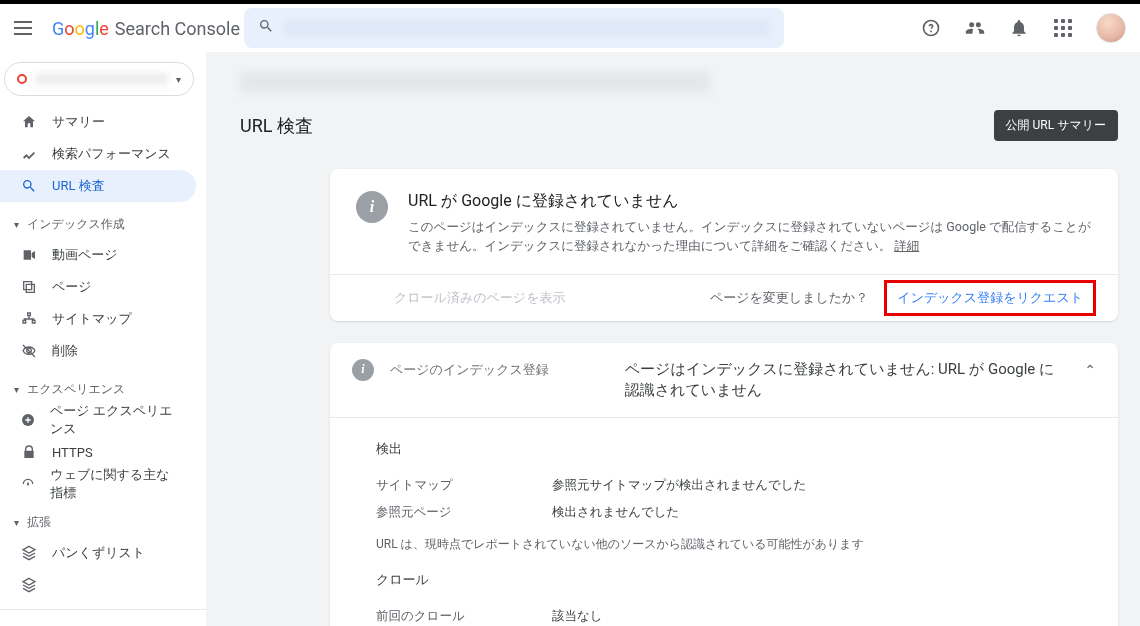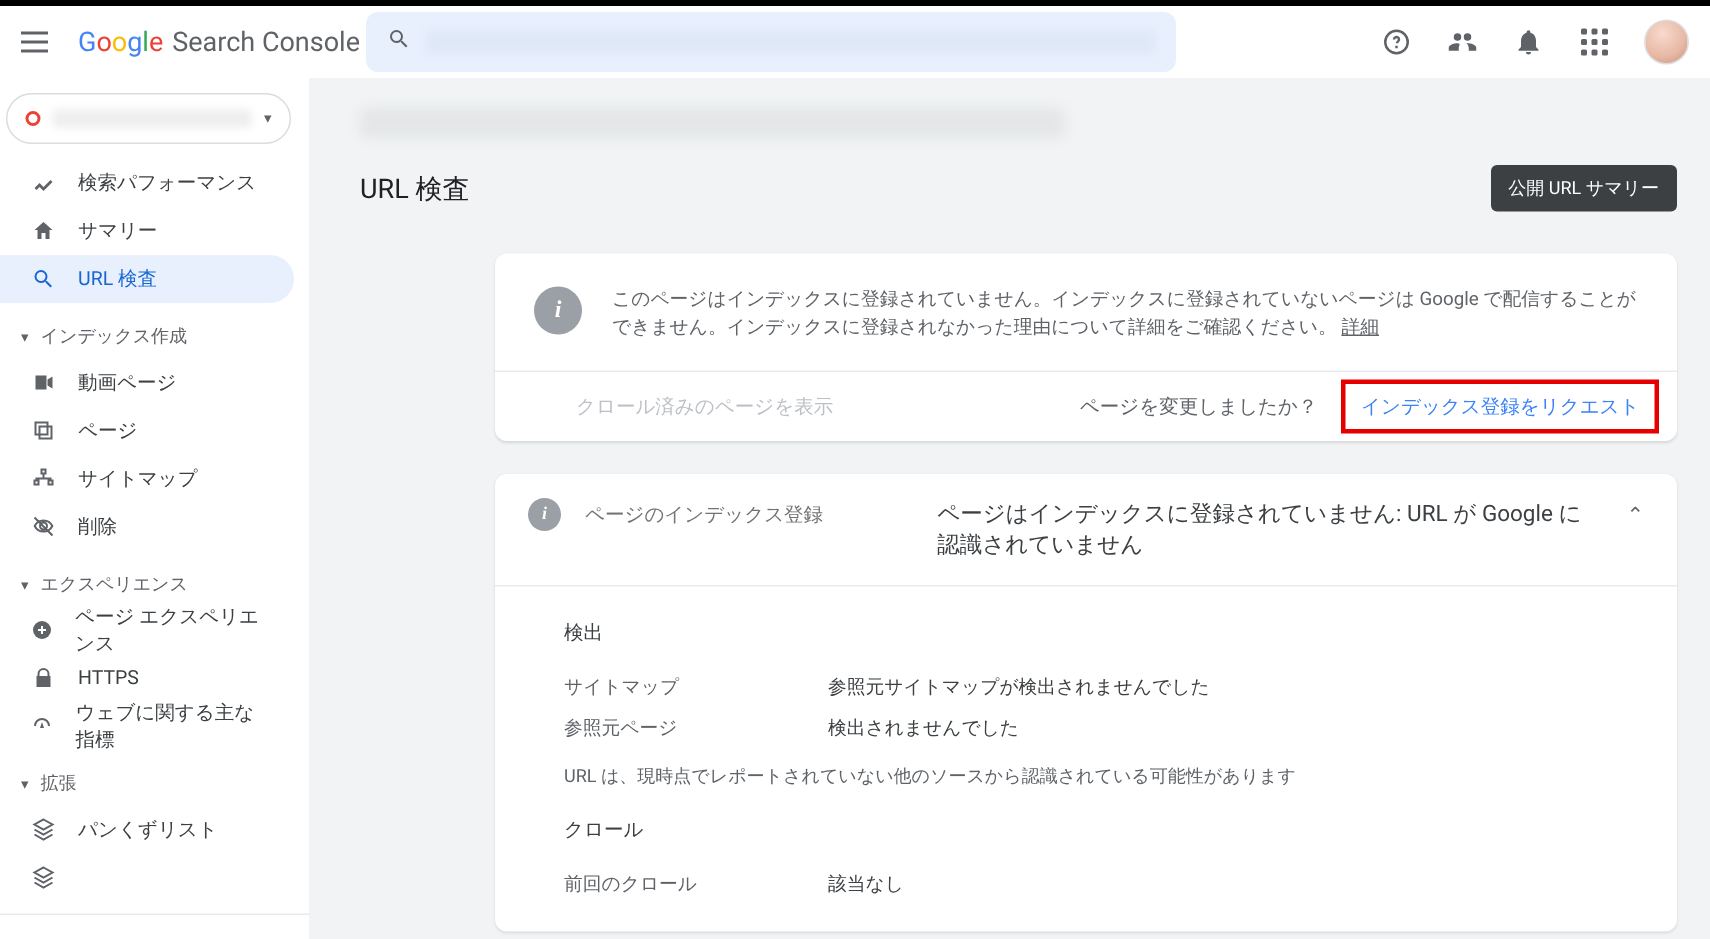--- a/index.html
+++ b/index.html
@@ -39,21 +39,21 @@
   .page-header-row { display:flex; align-items:center; justify-content:space-between; margin-bottom:28px;}
   .page-title { font-size:18px; color:#202124; font-weight:400;}
   .test-btn { background:#3c4043; color:#fff; font-size:12px; padding:7px 12px; border-radius:4px; cursor:pointer;}
 
   .card { background:#fff; border-radius:8px; box-shadow:0 1px 2px rgba(60,64,67,.15); margin:0 0 22px 90px;}
   .card-pad { padding:22px 26px 18px 26px; display:flex; gap:20px; align-items:flex-start;}
   .info-circle { width:32px; height:32px; min-width:32px; border-radius:50%; background:#9aa0a6; color:#fff; display:flex; align-items:center; justify-content:center; font-family:Georgia,serif; font-style:italic; font-weight:bold; font-size:16px;}
   .status-title { font-size:16px; color:#202124; margin-bottom:6px;}
   .status-desc { font-size:12.5px; color:#5f6368; line-height:1.5;}
   .status-desc a { color:#5f6368; text-decoration:underline;}
-  .card-actions { border-top:1px solid #e8eaed; padding:14px 18px; display:flex; align-items:center; gap:22px; font-size:13px;}
+  .card-actions { border-top:1px solid #e8eaed; padding:14px 28px; display:flex; align-items:center; gap:22px; font-size:13px;}
   .action-disabled { color:#bdc1c6; margin-left:36px;}
   .action-spacer { flex:1;}
   .action-secondary { color:#5f6368;}
   .action-primary { color:#3b82f6; cursor:pointer;}
   .red-box { border:3px solid #e60000; padding:6px 10px; margin:-10px -6px;}
 
   .card2 { background:#fff; border-radius:8px; box-shadow:0 1px 2px rgba(60,64,67,.15); margin:0 0 22px 90px;}
   .card2-header { padding:16px 22px; display:flex; align-items:flex-start; gap:16px;}
   .small-info { width:22px; height:22px; min-width:22px; border-radius:50%; background:#9aa0a6; color:#fff; display:flex; align-items:center; justify-content:center; font-family:Georgia,serif; font-style:italic; font-weight:bold; font-size:12px;}
   .card2-title { font-size:13px; color:#737373; white-space:nowrap; padding-top:2px;}
@@ -129,32 +129,32 @@
   <div class="sidebar">
     <div class="prop-selector">
       <div class="prop-dot"></div>
       <div class="prop-blur"></div>
       <div class="prop-chev">▾</div>
     </div>
 
     <div class="nav-item">
       <span class="nicon">
           <svg width="16" height="16" viewBox="0 0 24 24">
+            <path d="M12 3l9 8h-3v9h-4v-6H10v6H6v-9H3z"></path>
+          </svg>
+        </span>
+      <span>サマリー</span>
+    </div>
+    <div class="nav-item">
+      <span class="nicon">
+          <svg width="16" height="16" viewBox="0 0 24 24">
             <path d="M3 17l5-5 4 4 7-7 2 2-9 9-4-4-3 3z"></path>
           </svg>
         </span>
       <span>検索パフォーマンス</span>
-    </div>
-    <div class="nav-item">
-      <span class="nicon">
-          <svg width="16" height="16" viewBox="0 0 24 24">
-            <path d="M12 3l9 8h-3v9h-4v-6H10v6H6v-9H3z"></path>
-          </svg>
-        </span>
-      <span>サマリー</span>
     </div>
     <div class="nav-item active">
       <span class="nicon">
           <svg width="16" height="16" viewBox="0 0 24 24">
             <path d="M15.5 14h-.79l-.28-.27A6.471 6.471 0 0016 9.5 6.5 6.5 0 109.5 16a6.471 6.471 0 004.23-1.57l.27.28v.79L19 20.49 20.49 19 15.5 14zM9.5 14A4.5 4.5 0 119.5 5a4.5 4.5 0 010 9z"></path>
           </svg>
         </span>
       <span>URL 検査</span>
     </div>
 
@@ -255,20 +255,21 @@
 
       <div class="page-header-row">
         <div class="page-title">URL 検査</div>
         <div class="test-btn">公開 URL サマリー</div>
       </div>
 
       <div class="card">
         <div class="card-pad">
           <div class="info-circle">i</div>
           <div>
+            <div class="status-title">URL が Google に登録されていません</div>
             <div class="status-desc">
               <span>このページはインデックスに登録されていません。インデックスに登録されていないページは Google で配信することができません。インデックスに登録されなかった理由について詳細をご確認ください。</span>
               <a>詳細</a>
             </div>
           </div>
         </div>
         <div class="card-actions">
           <span class="action-disabled">クロール済みのページを表示</span>
           <span class="action-spacer"></span>
           <span class="action-secondary">ページを変更しましたか？</span>

